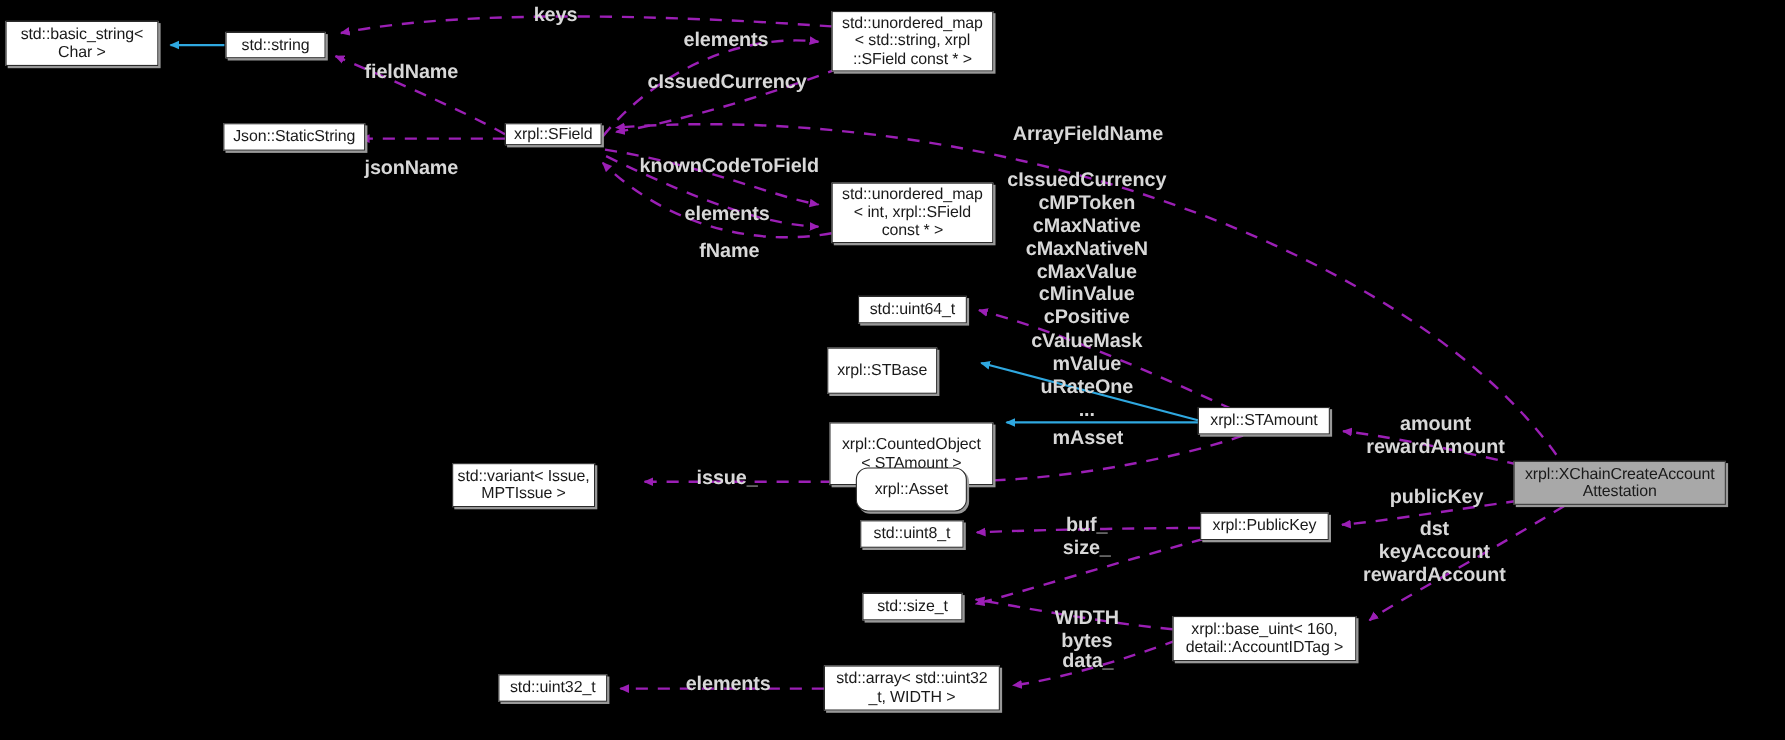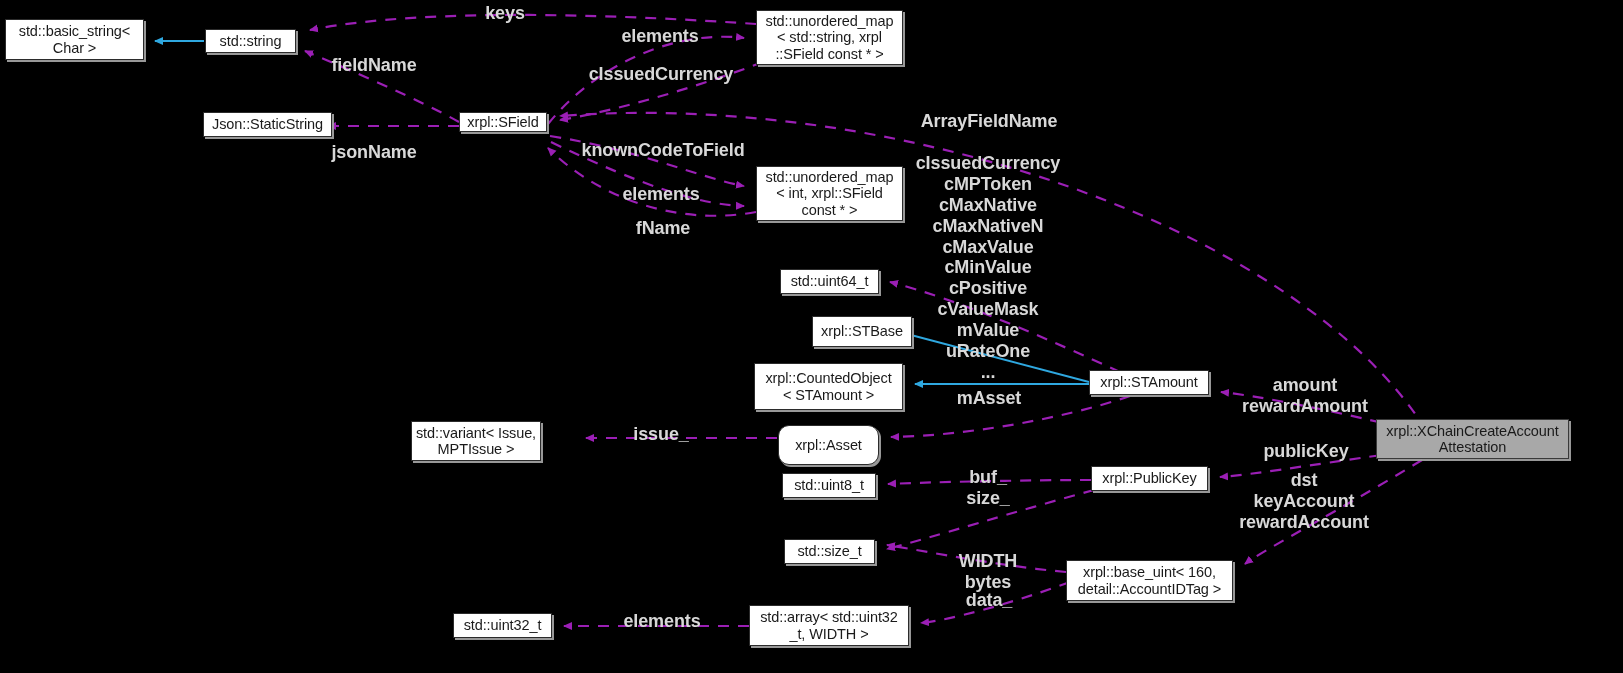--- a/index.html
+++ b/index.html
@@ -106,22 +106,22 @@
       <div class="node" style="left: 205px; top: 29px; width: 91px; height: 24px;">std::string</div>
       <div class="node" style="left: 187px; top: 112px; width: 129px; height: 25px; margin-left: 16px;">Json::StaticString</div>
       <div class="node" style="left: 459px; top: 112px; width: 88px; height: 20px;">xrpl::SField</div>
       <div class="node" style="left: 756px; top: 10px; width: 147px; height: 55px;">std::unordered_map
 &lt; std::string, xrpl
 ::SField const * &gt;</div>
       <div class="node" style="left: 756px; top: 166px; width: 147px; height: 55px;">std::unordered_map
 &lt; int, xrpl::SField
 const * &gt;</div>
       <div class="node" style="left: 780px; top: 269px; width: 99px; height: 25px;">std::uint64_t</div>
-      <div class="node" style="left: 812px; top: 316px; width: 100px; height: 31px;">xrpl::STBase</div>
-      <div class="node" style="left: 754px; top: 363px; width: 149px; height: 47px;">xrpl::CountedObject
+      <div class="node" style="left: 752px; top: 316px; width: 100px; height: 42px;">xrpl::STBase</div>
+      <div class="node" style="left: 754px; top: 384px; width: 149px; height: 57px;">xrpl::CountedObject
 &lt; STAmount &gt;</div>
       <div class="node" style="left: 411px; top: 421px; width: 130px; height: 40px;">std::variant&lt; Issue,
 MPTIssue &gt;</div>
       <div class="node" style="left: 778px; top: 425px; width: 101px; height: 40px; border-radius: 11px;">xrpl::Asset</div>
       <div class="node" style="left: 782px; top: 473px; width: 94px; height: 25px;">std::uint8_t</div>
       <div class="node" style="left: 784px; top: 539px; width: 91px; height: 25px;">std::size_t</div>
       <div class="node" style="left: 453px; top: 613px; width: 99px; height: 25px;">std::uint32_t</div>
       <div class="node" style="left: 749px; top: 605px; width: 160px; height: 41px;">std::array&lt; std::uint32
 _t, WIDTH &gt;</div>
       <div class="node" style="left: 1066px; top: 560px; width: 167px; height: 41px;">xrpl::base_uint&lt; 160,

